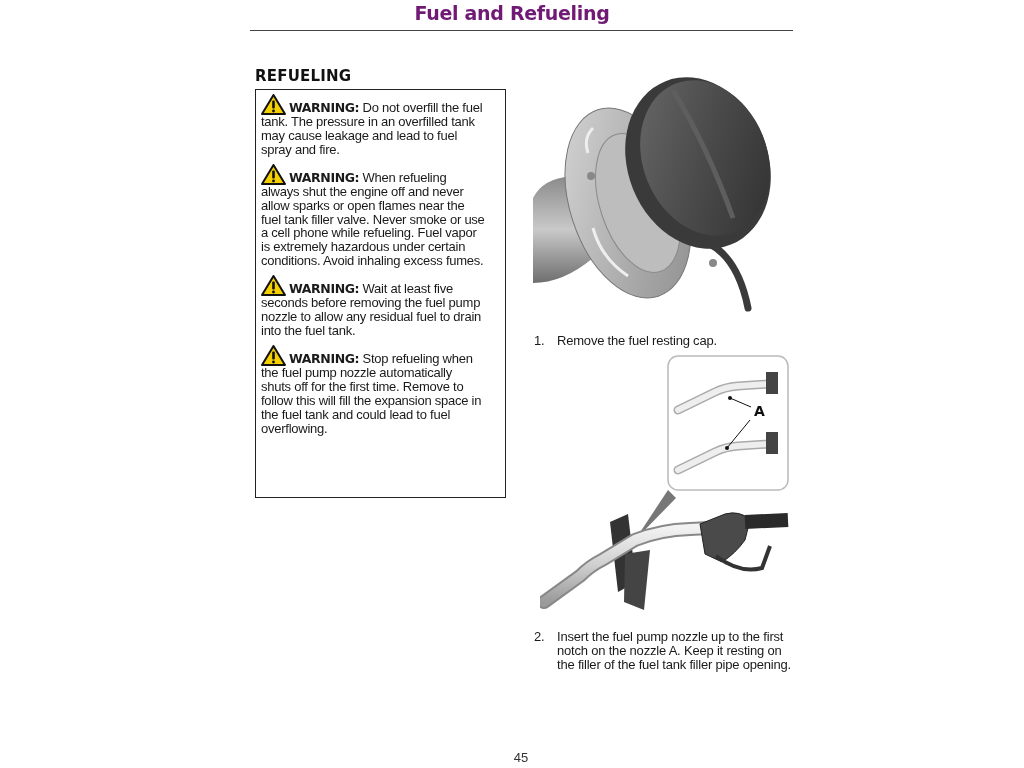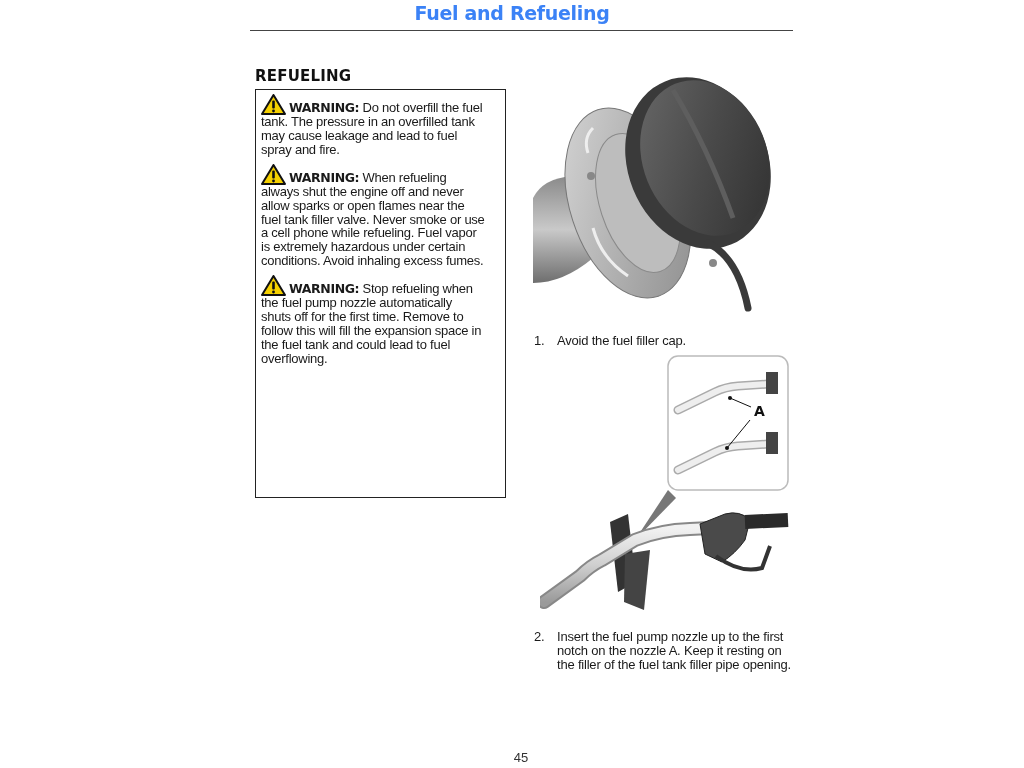--- a/index.html
+++ b/index.html
@@ -3,21 +3,21 @@
 <meta charset="utf-8">
 <style>
   html, body { margin: 0; padding: 0; }
   body {
     width: 1024px; height: 768px; background: #ffffff; position: relative; overflow: hidden;
     font-family: "Liberation Sans", sans-serif; color: #1a1a1a;
   }
   .page-title {
     position: absolute; left: 0; width: 1024px; top: 0; text-align: center;
     font-family: "DejaVu Sans", sans-serif; font-weight: bold; font-size: 19px; letter-spacing: -0.3px;
-    line-height: 26px; color: #3b82f6;
+    line-height: 26px; color: #701a75;
   }
   .title-rule { position: absolute; left: 250px; top: 30px; width: 543px; height: 1px; background: #444; }
   .section-heading {
     position: absolute; left: 255px; top: 57px;
     font-family: "DejaVu Sans", sans-serif; font-weight: bold; font-size: 15px; letter-spacing: 0.2px; color: #111; margin-top: 10px;
   }
   .warning-box {
     position: absolute; left: 255px; top: 89px; width: 251px; height: 409px;
     border: 1.5px solid #222; box-sizing: border-box; padding: 4px 20px 0 5px;
   }
@@ -60,20 +60,27 @@
         <polygon points="12.5,1 24,20 1,20" fill="#f5d000" stroke="#111" stroke-width="2" stroke-linejoin="round"></polygon>
         <rect x="11.2" y="6.5" width="2.6" height="8" rx="1" fill="#111"></rect>
         <circle cx="12.5" cy="17" r="1.4" fill="#111"></circle>
       </svg><span class="warn-label">WARNING:</span><span> When refueling always shut the engine off and never allow sparks or open flames near the fuel tank filler valve. Never smoke or use a cell phone while refueling. Fuel vapor is extremely hazardous under certain conditions. Avoid inhaling excess fumes.</span>
   </div>
   <div class="warning">
     <svg class="warn-icon" viewBox="0 0 25 21">
         <polygon points="12.5,1 24,20 1,20" fill="#f5d000" stroke="#111" stroke-width="2" stroke-linejoin="round"></polygon>
         <rect x="11.2" y="6.5" width="2.6" height="8" rx="1" fill="#111"></rect>
         <circle cx="12.5" cy="17" r="1.4" fill="#111"></circle>
+      </svg><span class="warn-label">WARNING:</span><span> Wait at least five seconds before removing the fuel pump nozzle to allow any residual fuel to drain into the fuel tank.</span>
+  </div>
+  <div class="warning">
+    <svg class="warn-icon" viewBox="0 0 25 21">
+        <polygon points="12.5,1 24,20 1,20" fill="#f5d000" stroke="#111" stroke-width="2" stroke-linejoin="round"></polygon>
+        <rect x="11.2" y="6.5" width="2.6" height="8" rx="1" fill="#111"></rect>
+        <circle cx="12.5" cy="17" r="1.4" fill="#111"></circle>
       </svg><span class="warn-label">WARNING:</span><span> Stop refueling when the fuel pump nozzle automatically shuts off for the first time. Remove to follow this will fill the expansion space in the fuel tank and could lead to fuel overflowing.</span>
   </div>
 </div>
 
 <svg class="illus-cap" viewBox="0 0 245 255">
   <defs>
     <linearGradient id="pipeG" x1="0" y1="0" x2="0" y2="1">
       <stop offset="0" stop-color="#8a8a8a"></stop>
         <stop offset="0.5" stop-color="#c9c9c9"></stop>
         <stop offset="1" stop-color="#6e6e6e"></stop>
@@ -103,21 +110,21 @@
   <g>
     <ellipse cx="165" cy="105" rx="70" ry="88" transform="rotate(-22 165 105)" fill="#3a3a3a"></ellipse>
     <ellipse cx="172" cy="100" rx="62" ry="80" transform="rotate(-22 172 100)" fill="url(#capG)"></ellipse>
     <path d="M140,32 Q175,90 200,160" stroke="#5e5e5e" stroke-width="5" fill="none"></path>
     <path d="M175,185 Q205,200 215,250" stroke="#3a3a3a" stroke-width="7" fill="none" stroke-linecap="round"></path>
   </g>
 </svg>
 
 <div class="step step-1">
   <span class="num">1.</span>
-  <span class="txt">Avoid the fuel filler cap.</span>
+  <span class="txt">Remove the fuel resting cap.</span>
 </div>
 
 <svg class="illus-nozzle" viewBox="0 0 252 262">
   <defs>
     <linearGradient id="spoutG" x1="0" y1="0" x2="0" y2="1">
       <stop offset="0" stop-color="#f2f2f2"></stop>
         <stop offset="0.5" stop-color="#cfcfcf"></stop>
         <stop offset="1" stop-color="#9a9a9a"></stop>
     </linearGradient>
   </defs>

